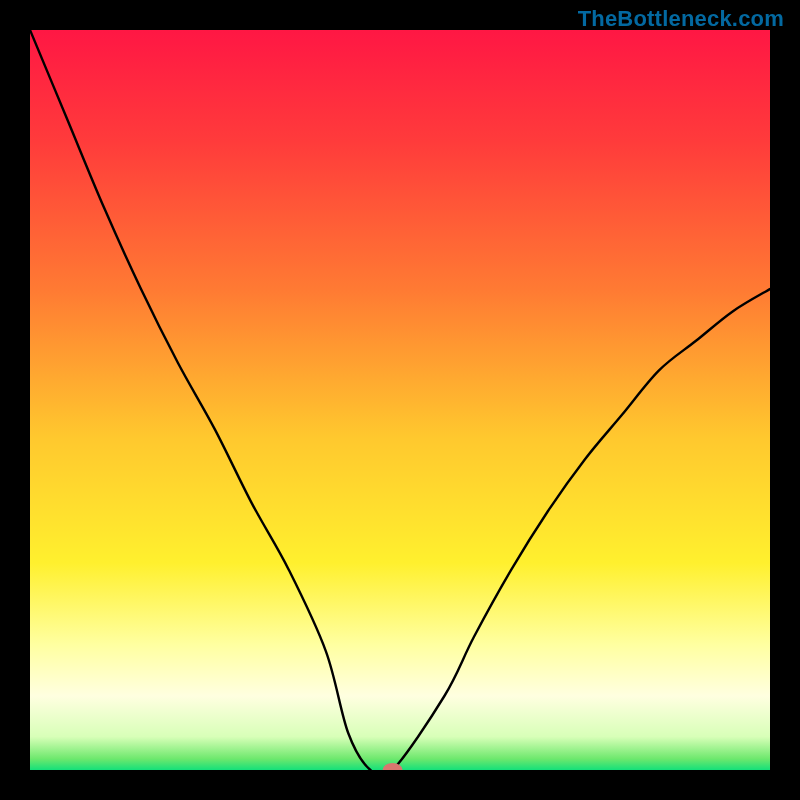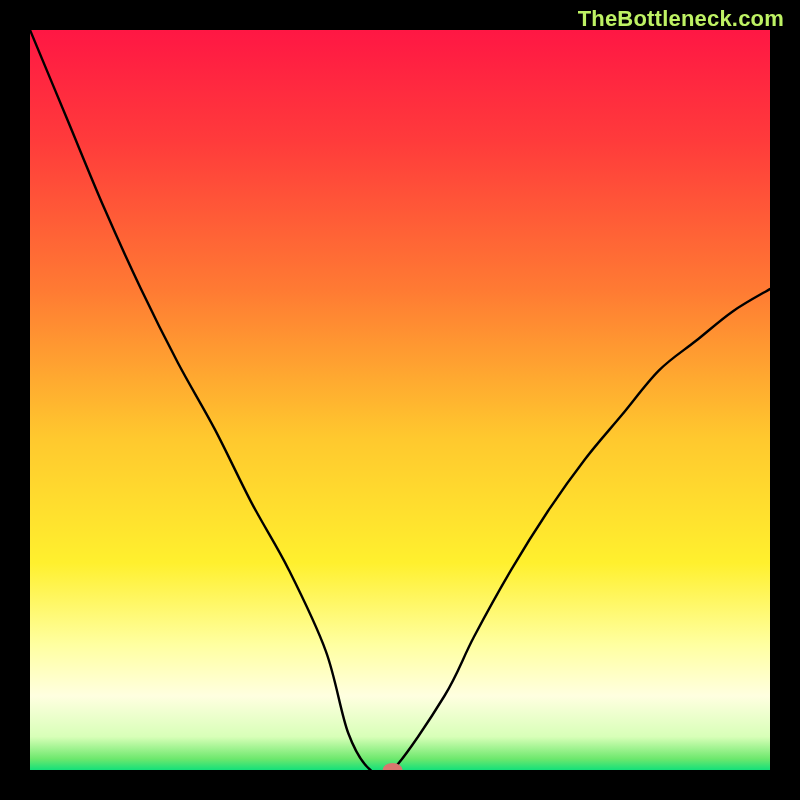--- a/index.html
+++ b/index.html
@@ -25,21 +25,21 @@
     width: 740px;
     height: 740px;
   }
   .watermark {
     position: absolute;
     top: 6px;
     right: 16px;
     font-family: Arial, Helvetica, sans-serif;
     font-size: 22px;
     font-weight: 600;
-    color: #bef264;
+    color: #0369a1;
     letter-spacing: 0.2px;
   }
   svg { display: block; }
 </style>
 </head>
 <body>
 
 <div class="frame">
 
   <div class="plot-area">

